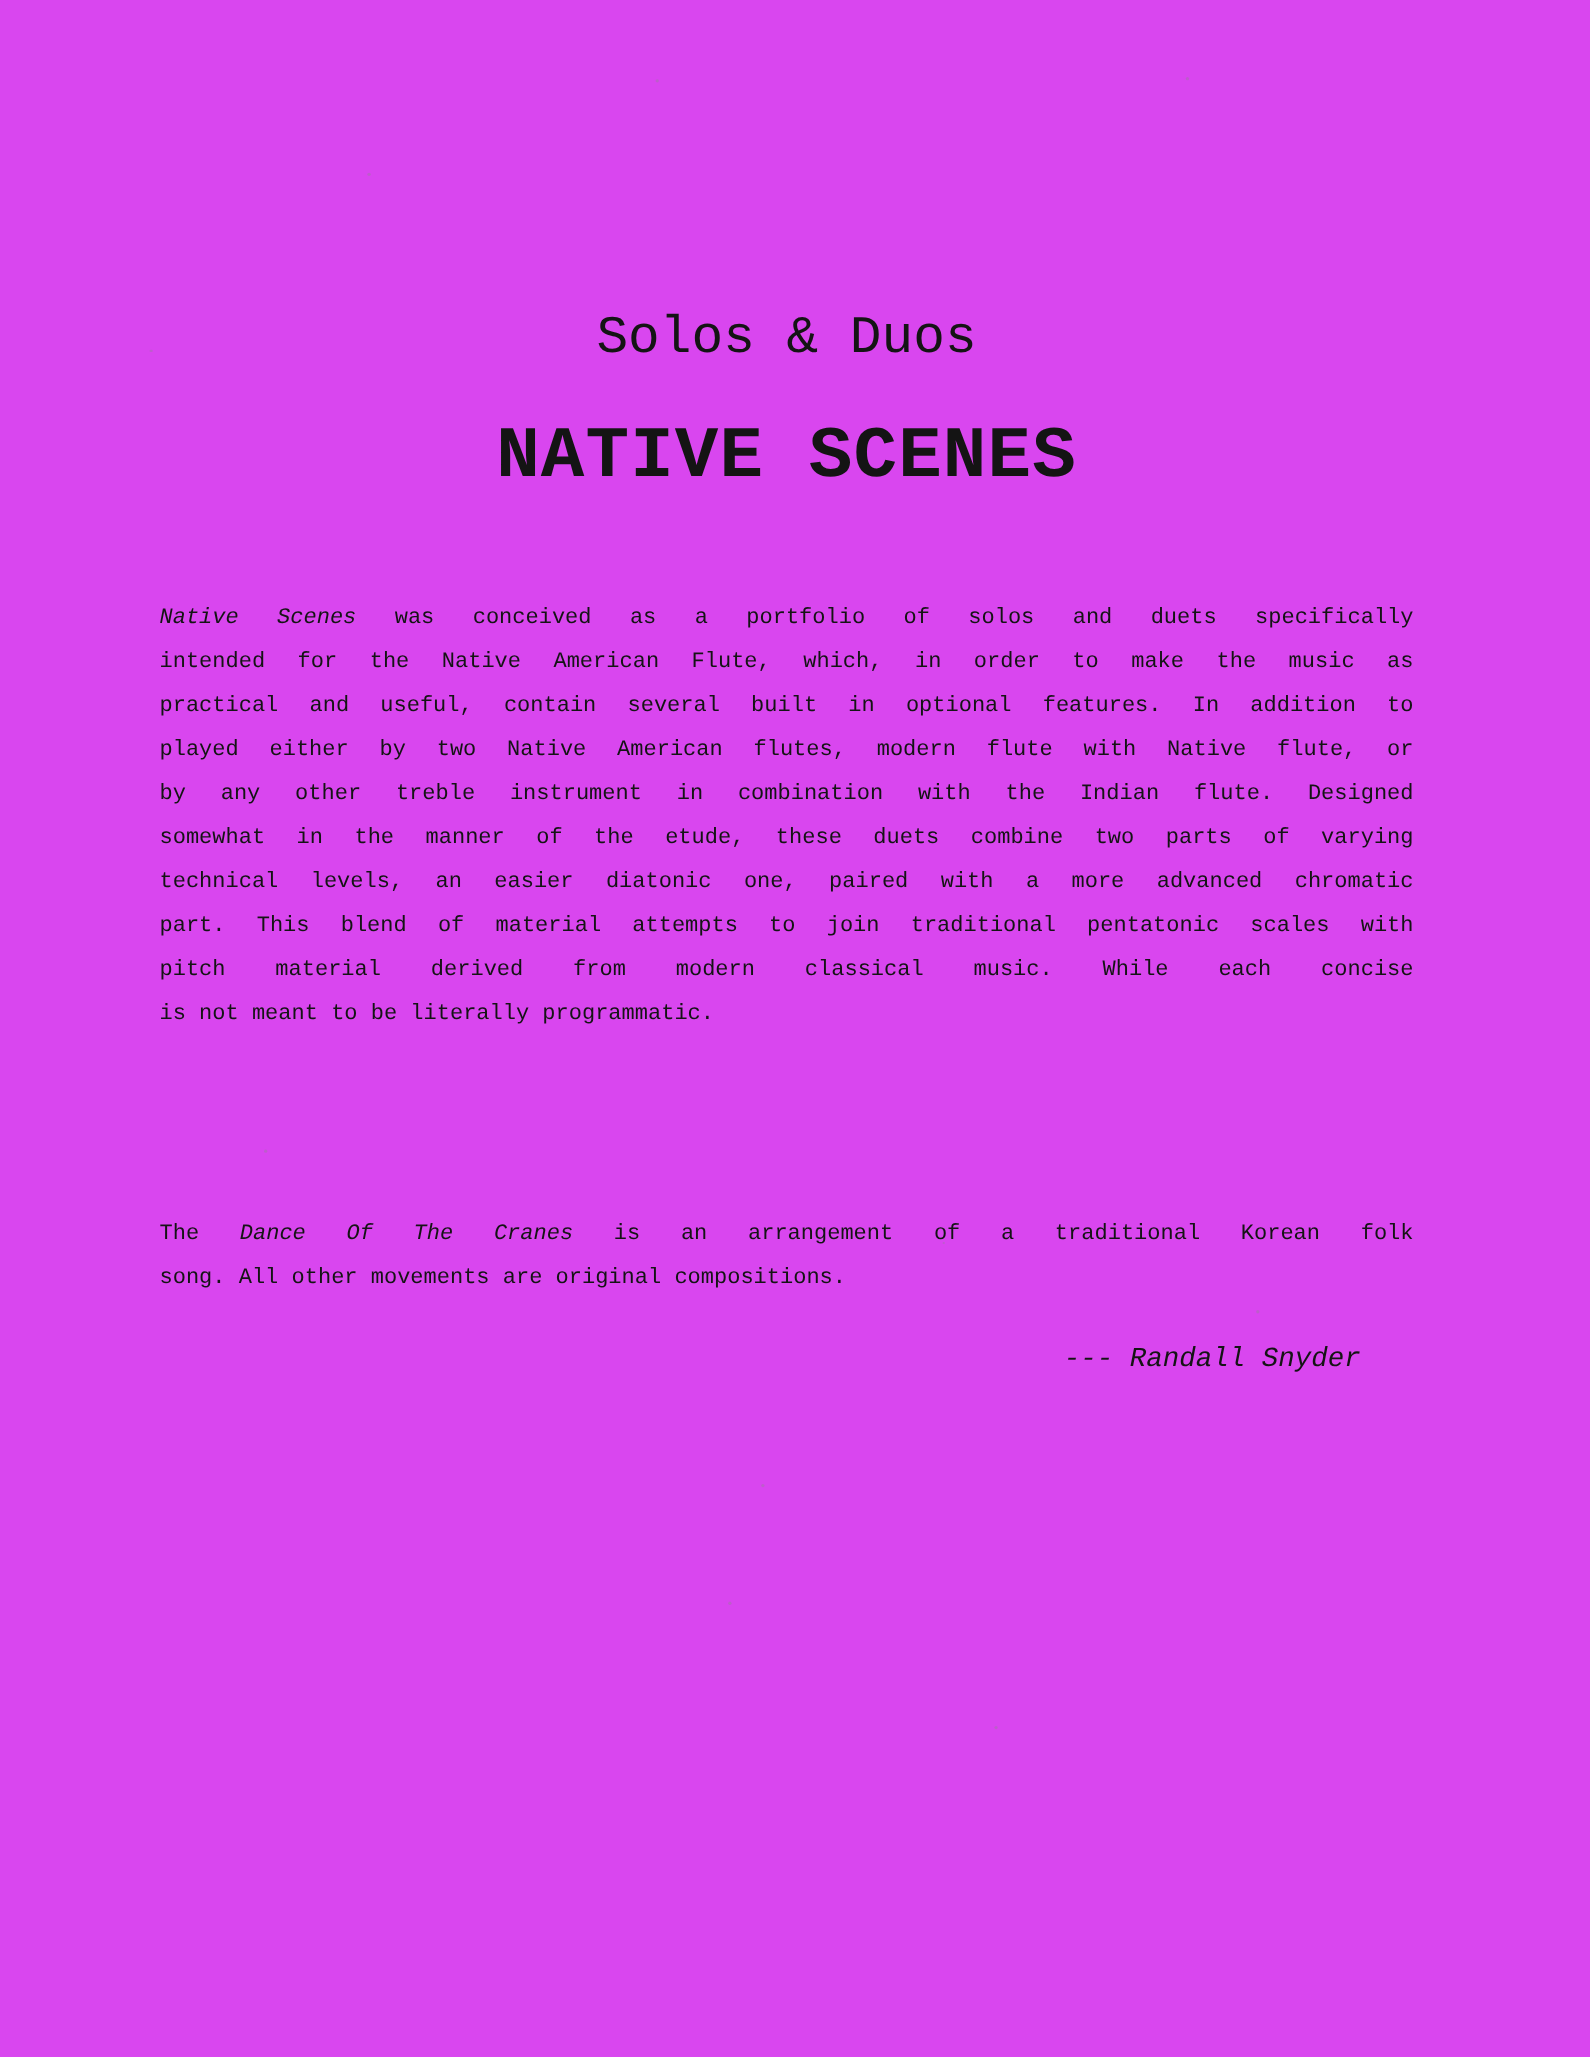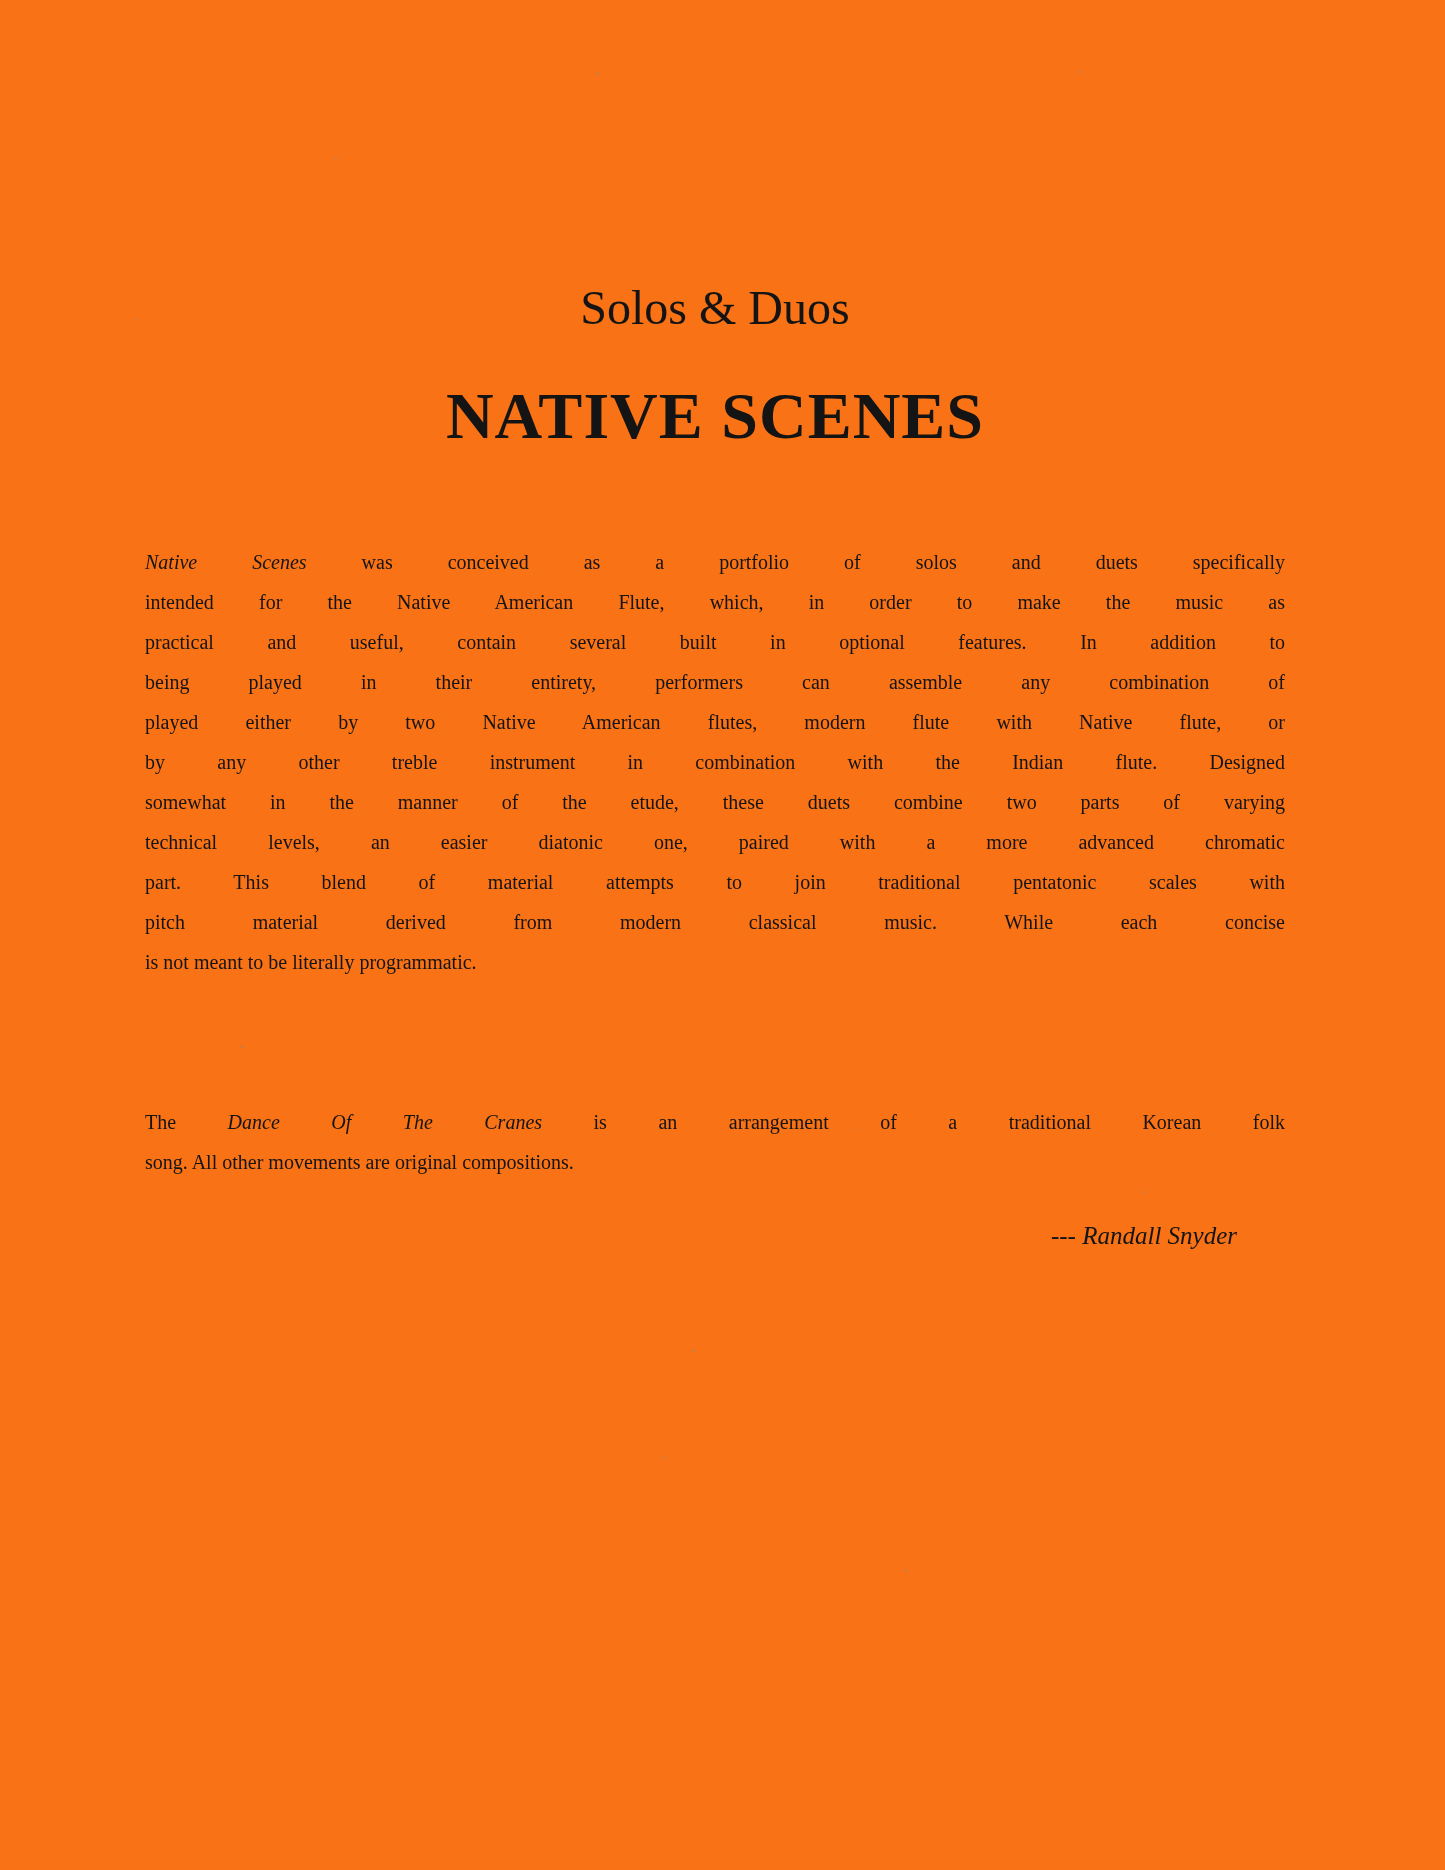--- a/index.html
+++ b/index.html
@@ -5,23 +5,23 @@
   html, body {
     margin: 0;
     padding: 0;
     background: #e8e8e8;
   }
   .page {
     position: relative;
     width: 1445px;
     height: 1870px;
     margin: 0 auto;
-    background: #f97316;
+    background: #d946ef;
     color: #141414;
-    font-family: Liberation Serif, serif;
+    font-family: Liberation Mono, monospace;
     overflow: hidden;
   }
   .subtitle {
     position: absolute;
     top: 280px;
     left: 145px;
     width: 1140px;
     text-align: center;
     font-size: 48px;
     line-height: 56px;
@@ -99,21 +99,20 @@
   <div class="speck s10"></div>
 
   <div class="subtitle">Solos &amp; Duos</div>
 
   <div class="main-title">NATIVE SCENES</div>
 
   <div class="body-block para-1">
       <div class="line"><i>Native Scenes</i><span> was conceived as a portfolio of solos and duets specifically</span></div>
       <div class="line"><span>intended for the Native American Flute, which, in order to make the music as</span></div>
       <div class="line"><span>practical and useful, contain several built in optional features.  In addition to</span></div>
-      <div class="line"><span>being played in their entirety, performers can assemble any combination of</span></div>
       <div class="line"><span>played either by two Native American flutes, modern flute with Native flute, or</span></div>
       <div class="line"><span>by any other treble instrument in combination with the Indian flute. Designed</span></div>
       <div class="line"><span>somewhat in the manner of the etude, these duets combine two parts of varying</span></div>
       <div class="line"><span>technical levels, an easier diatonic one, paired with a more advanced chromatic</span></div>
       <div class="line"><span>part. This blend of material attempts to join traditional pentatonic scales with</span></div>
       <div class="line"><span>pitch material derived from modern classical music. While each concise</span></div>
       <div class="line last"><span>is not meant to be literally programmatic.</span></div>
     </div>
 
   <div class="body-block para-2">

